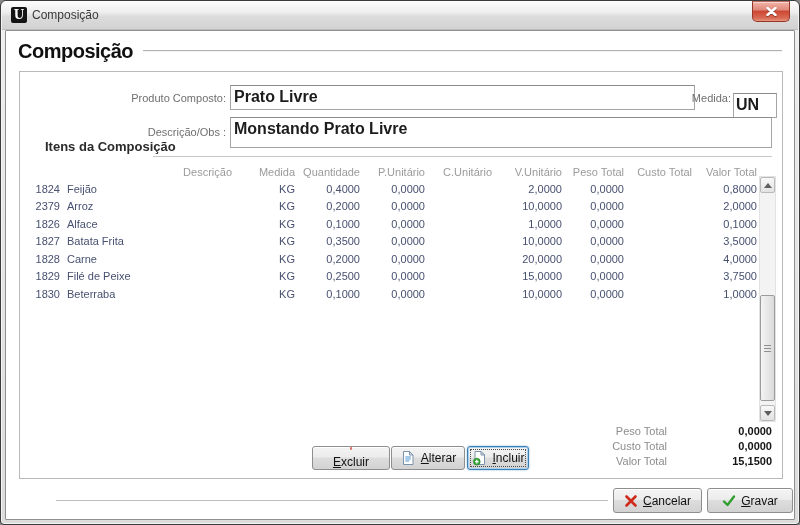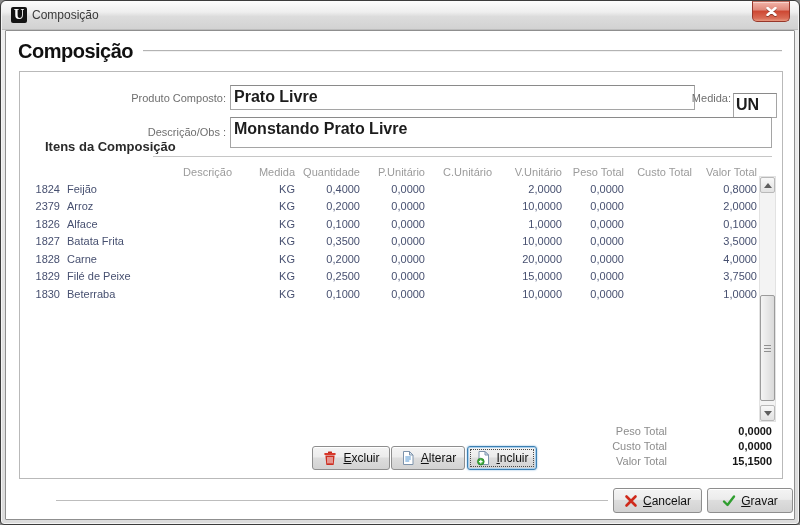--- a/index.html
+++ b/index.html
@@ -81,23 +81,23 @@
 
   
   .btn { position:absolute; height:24px; border:1px solid #8e8e8e; border-radius:3px;
     background:linear-gradient(180deg,#f4f4f4 0%,#ececec 45%,#dddddd 50%,#d2d2d2 100%);
     box-shadow: inset 0 1px 0 #fff; display:flex; align-items:center; justify-content:center;
     gap:5px; font-size:12px; color:#111; cursor:pointer; font-family:"Liberation Sans", sans-serif; }
   .btn-label { display:inline-block; }
   .btn-label::first-letter { text-decoration:underline; }
   .btn-focused { border-color:#3c7fb1; box-shadow:0 0 0 1px #a9d0ee inset, 0 0 2px #7ab0dd; }
   .btn-focused::after { content:""; position:absolute; inset:2px; border:1px dotted #4a4a4a; border-radius:1px; }
-  .b-excluir { left:292px; top:374px; width:78px; }
+  .b-excluir { left:292px; top:374px; width:78px;flex-direction:column; }
   .b-alterar { left:371px; top:374px; width:74px; }
-  .b-incluir { left:447px; top:374px; width:70px; }
+  .b-incluir { left:447px; top:374px; width:62px; }
 
   
   .total-row { position:absolute; left:400px; width:352px; height:14px; display:flex; font-size:11px; }
   .total-label { width:247px; text-align:right; color:#8d8d8d; }
   .total-value { width:105px; text-align:right; font-weight:bold; color:#141414; }
   .t0 { top:353px; } .t1 { top:368px; } .t2 { top:383px; }
 
   
   .footer-line { position:absolute; left:50px; top:469px; width:552px; height:1px; background:#bdbdbd; }
   .b-cancelar { left:607px; top:457px; width:89px; height:25px; }

